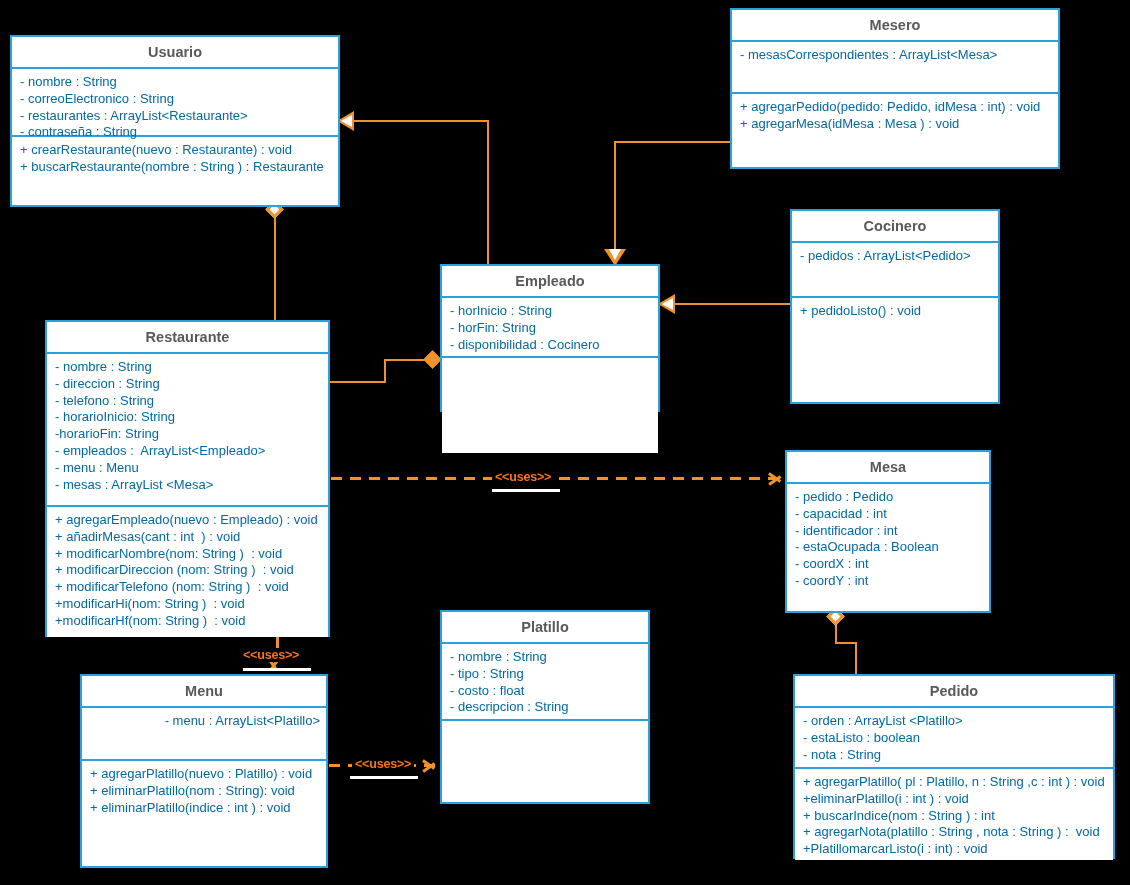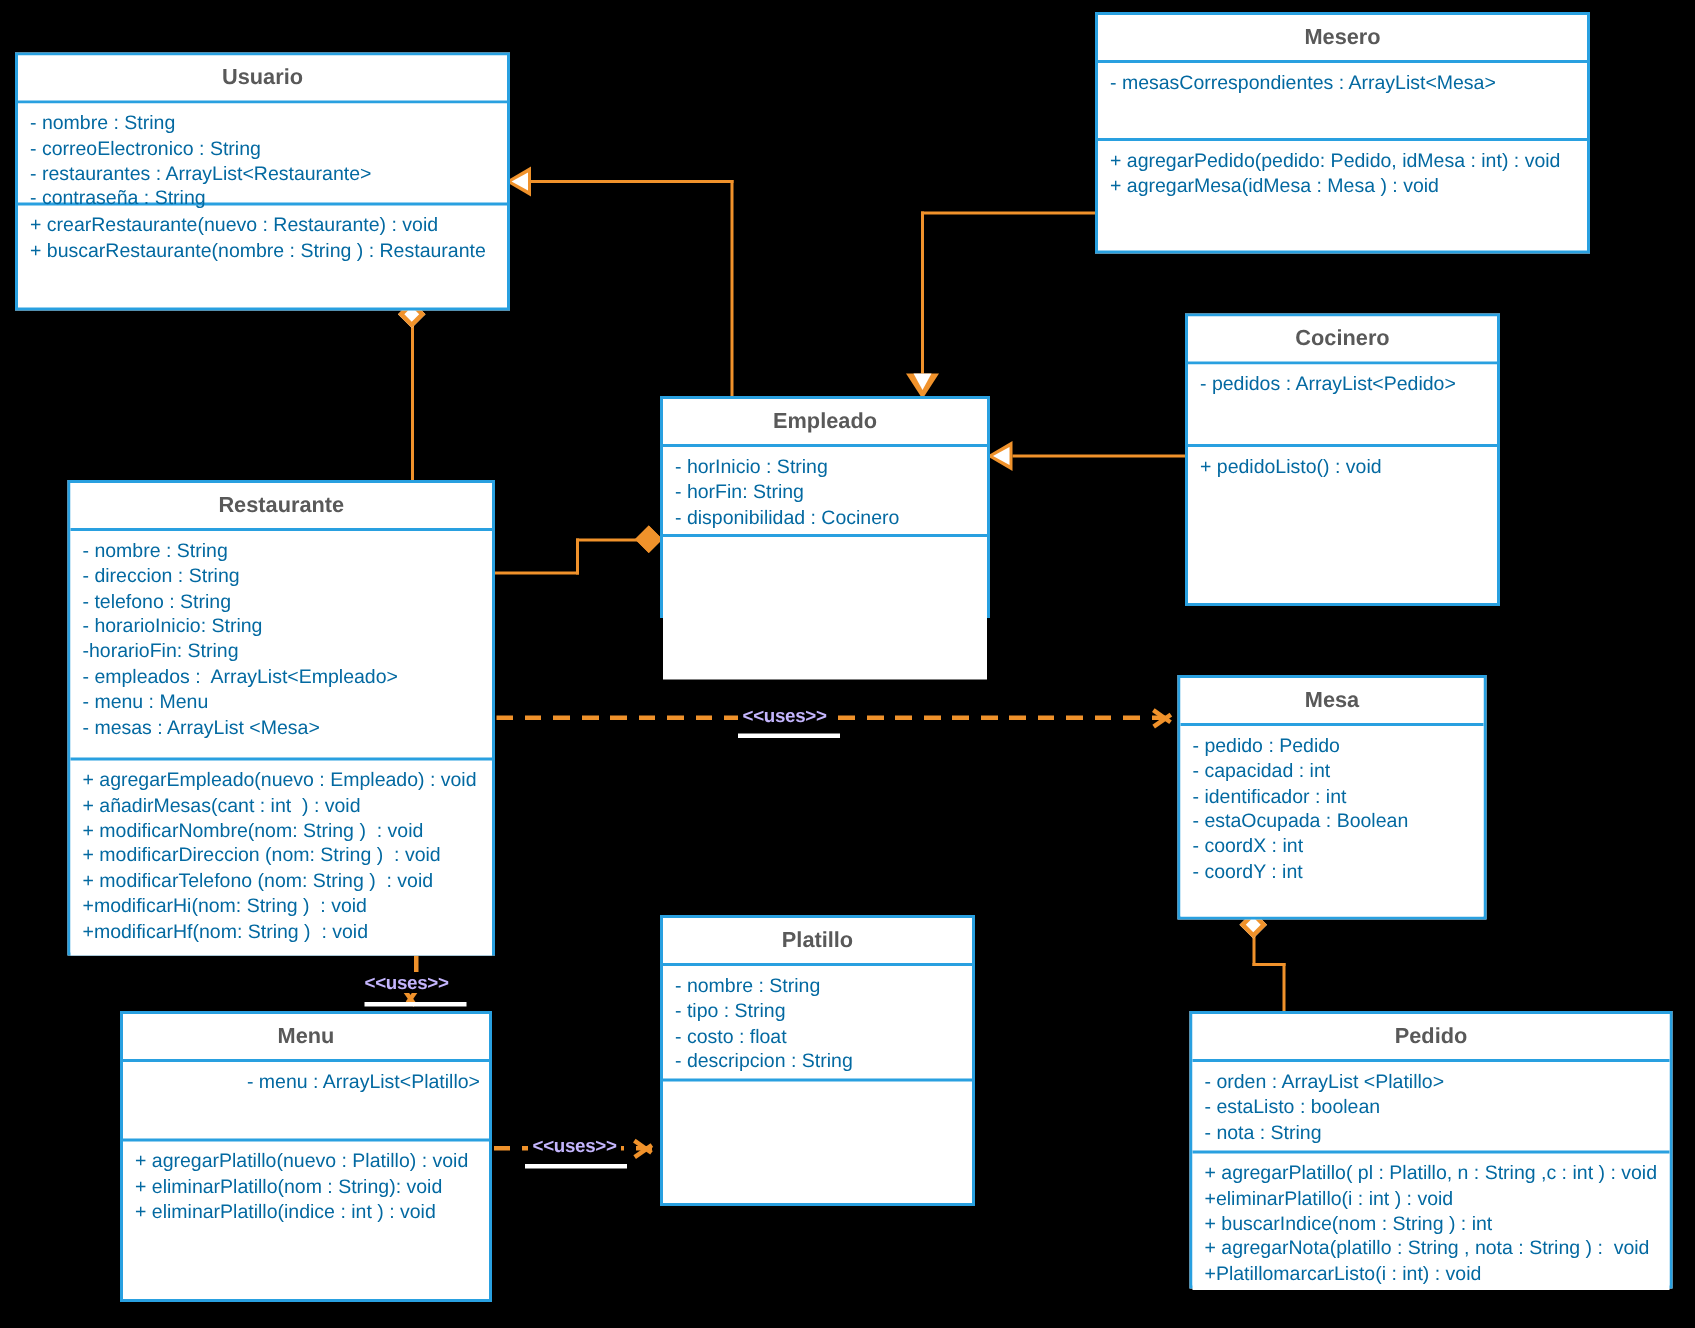--- a/index.html
+++ b/index.html
@@ -137,21 +137,21 @@
     border: 3px solid #f0922b;
   }
   .diamond-filled {
     background: #f0922b;
     border: 2px solid #f0922b;
   }
   .uses-label {
     position: absolute;
     z-index: 6;
     font-size: 12.5px;
-    color: #c4b5fd;
+    color: #f97316;
     font-weight: bold;
     letter-spacing: -0.2px;
     white-space: nowrap;
     background: #000000;
     padding: 0 3px;
   }
   .uses-bar {
     position: absolute;
     z-index: 6;
     height: 3px;

